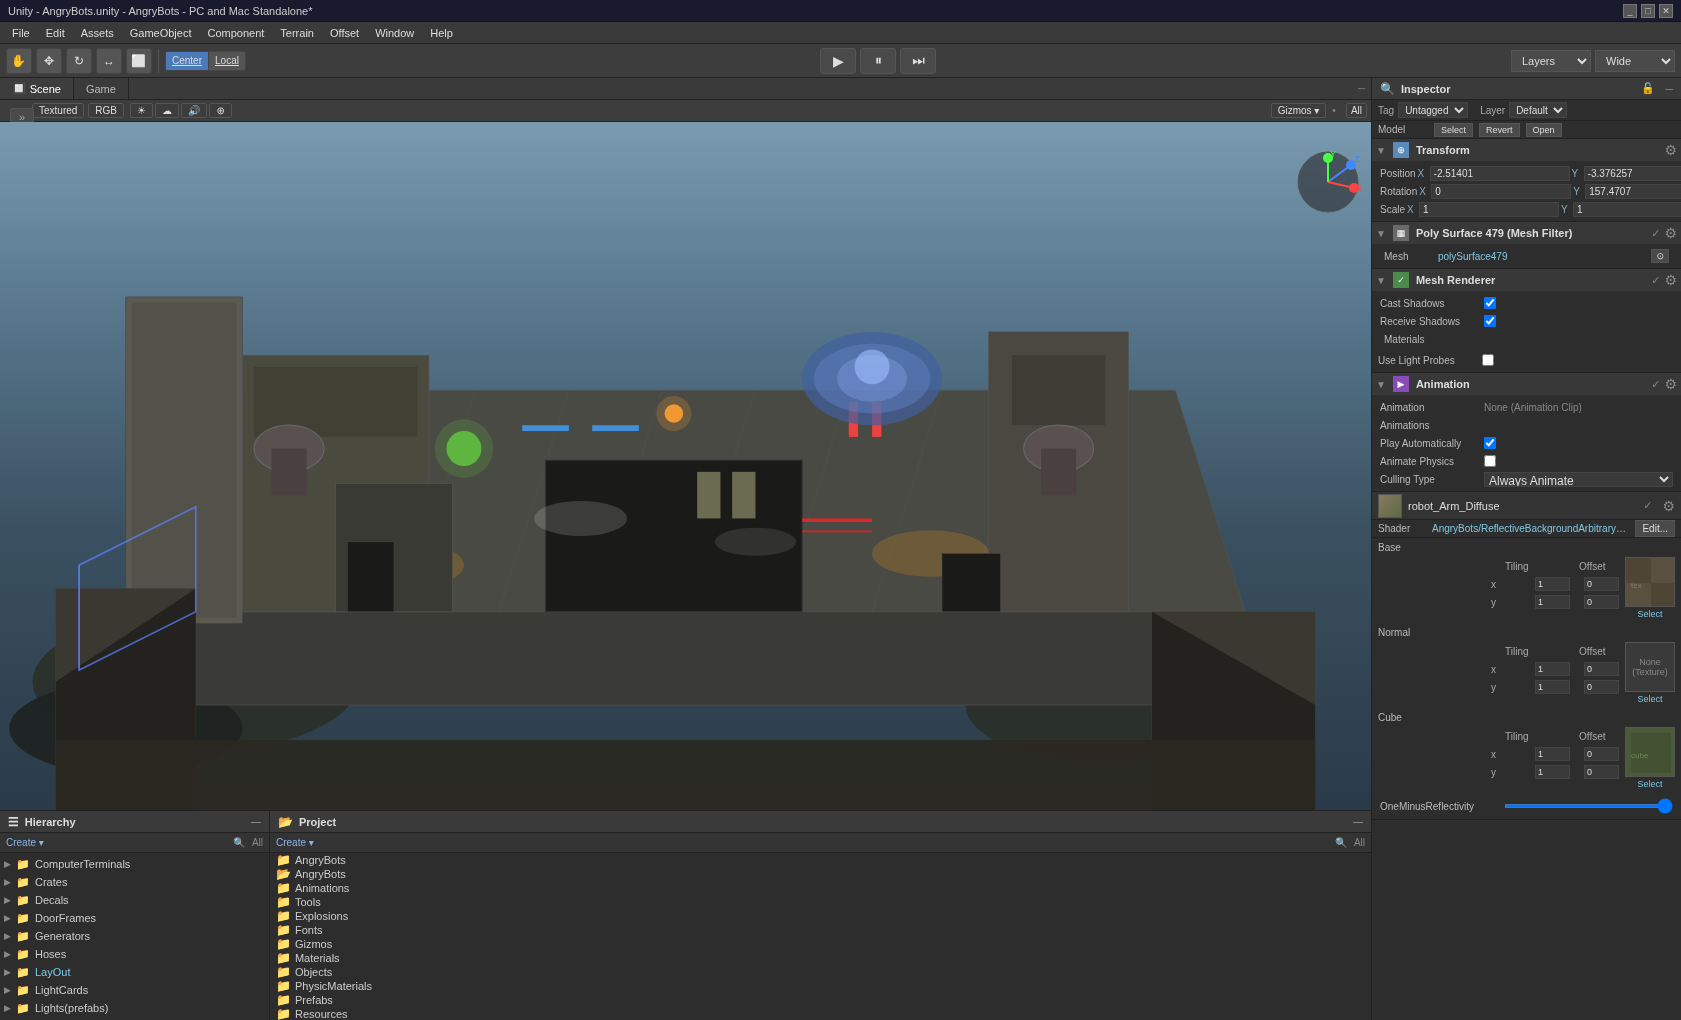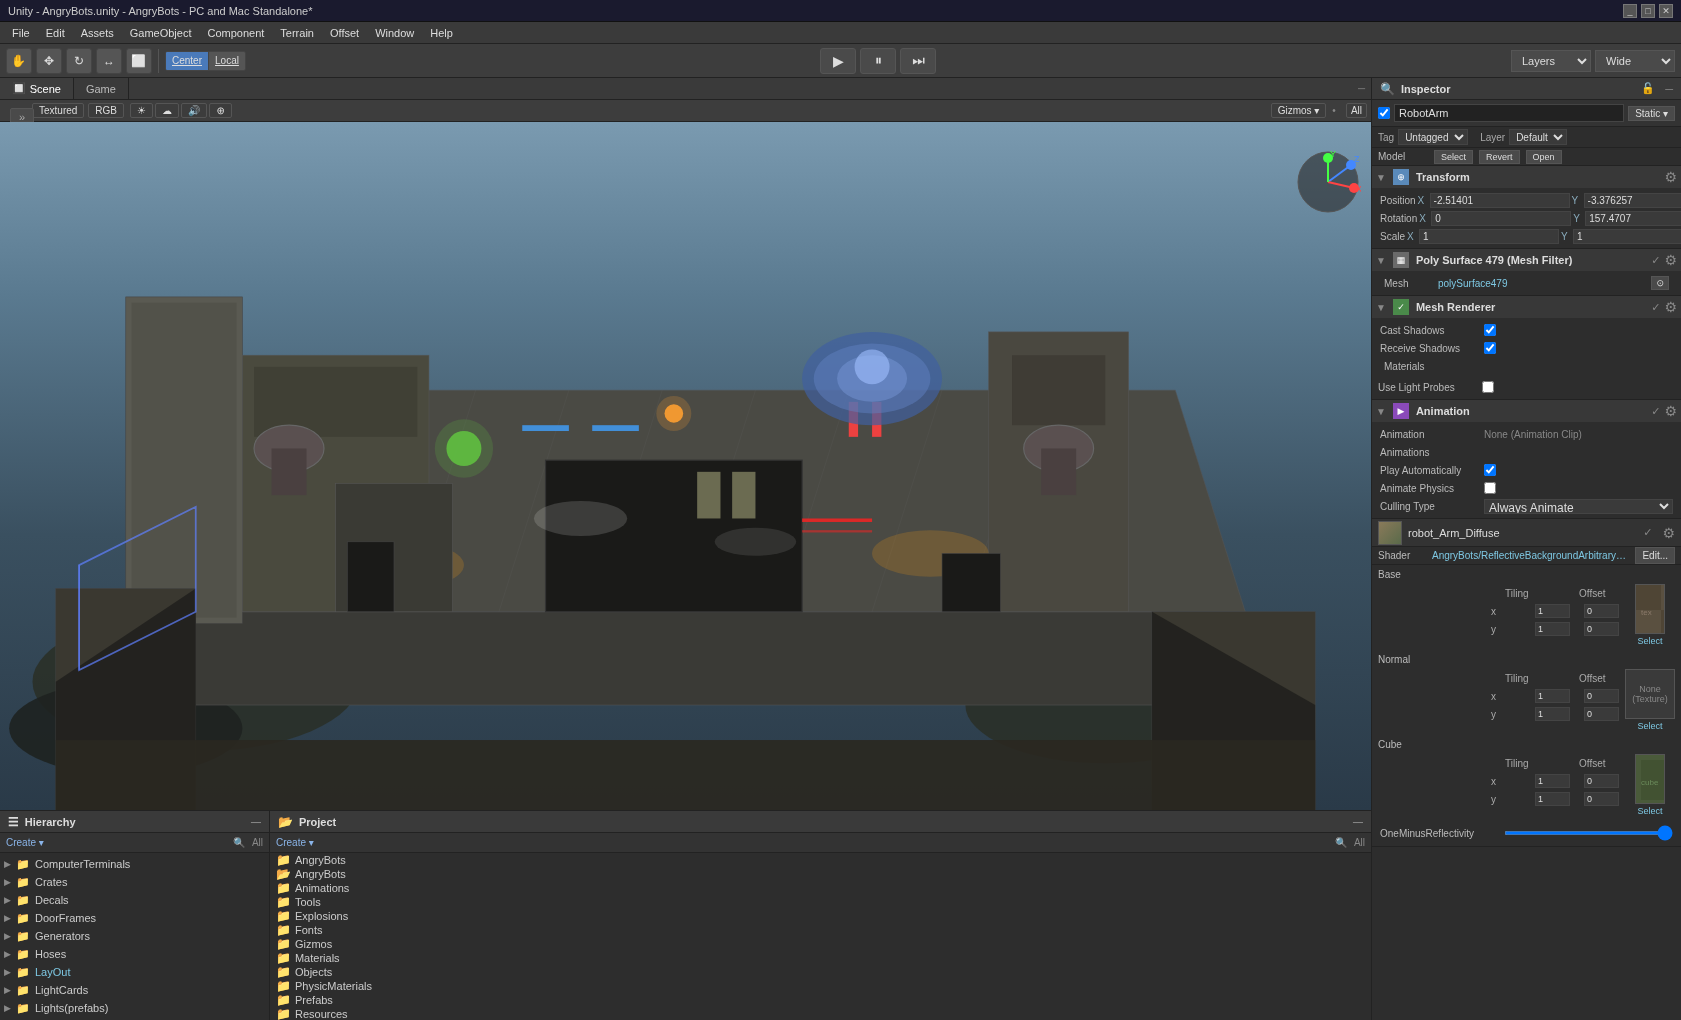--- a/index.html
+++ b/index.html
@@ -455,21 +455,21 @@
     .texture-group-label { font-size: 10px; color: #bbb; margin-bottom: 4px; }
     .texture-row {
       display: flex;
       align-items: flex-start;
       gap: 6px;
     }
     .texture-props { flex: 1; }
     .texture-prop-row { display: flex; align-items: center; height: 18px; gap: 4px; font-size: 10px; justify-content: flex-end; }
     .texture-prop-label { color: #aaa; min-width: 40px; }
     .texture-thumb {
-      width: 30px;
+      width: 50px;
       height: 50px;
       background: #4a5a3a;
       border: 1px solid #555;
       display: flex;
       align-items: center;
       justify-content: center;
       font-size: 9px;
       color: #888;
       position: relative;
       overflow: hidden;
@@ -955,27 +955,20 @@
   <div id="inspector-panel">
     <div class="inspector-header">
       <span style="font-size:12px;">🔍</span>
       <span>Inspector</span>
       <span class="lock-icon" style="margin-left:auto;">🔓</span>
       <span style="cursor:pointer;color:#888;margin-left:4px;">─</span>
     </div>
 
     <div class="inspector-content">
 
-      <div class="go-header">
-        <input type="checkbox" class="go-checkbox" checked="" style="">
-        <input type="text" class="go-name-input" value="RobotArm" style="">
-        <div class="static-badge">
-          <span>Static </span><span>▾</span>
-        </div>
-      </div>
 
       <div class="tag-layer-row">
         <span class="tag-label">Tag</span>
         <select class="tag-select">
           <option>Untagged</option>
         </select>
         <span class="tag-label" style="margin-left:8px;">Layer</span>
         <select class="tag-select">
           <option>Default</option>
         </select>

